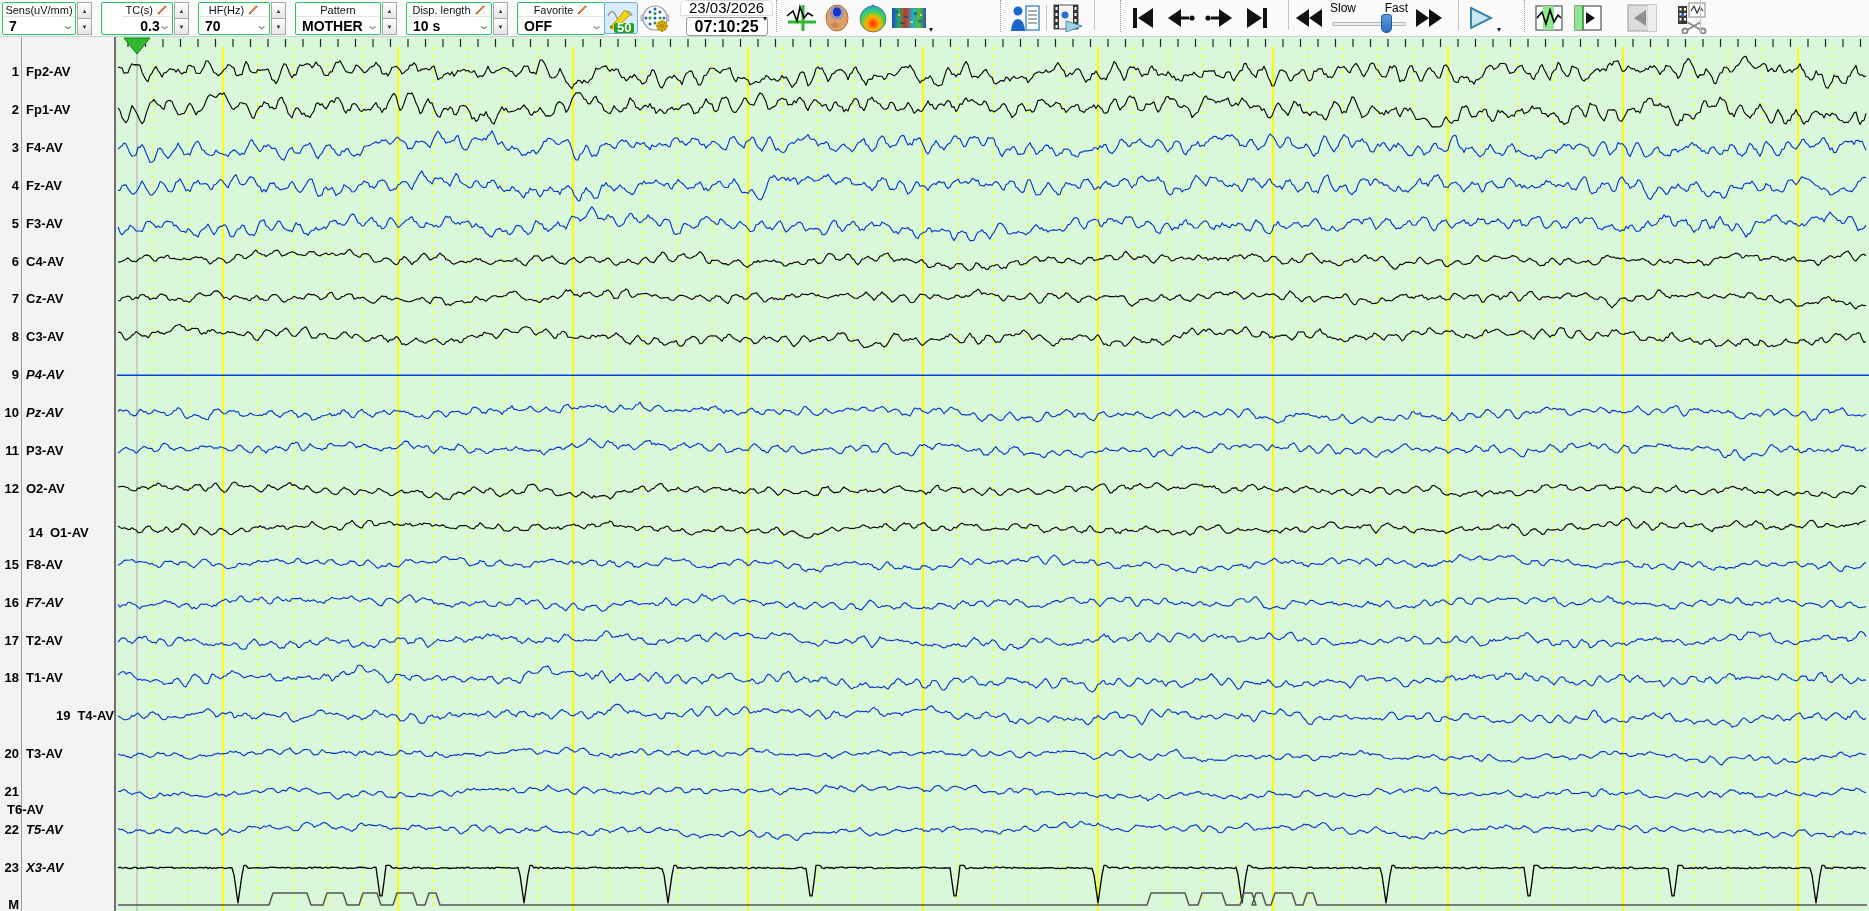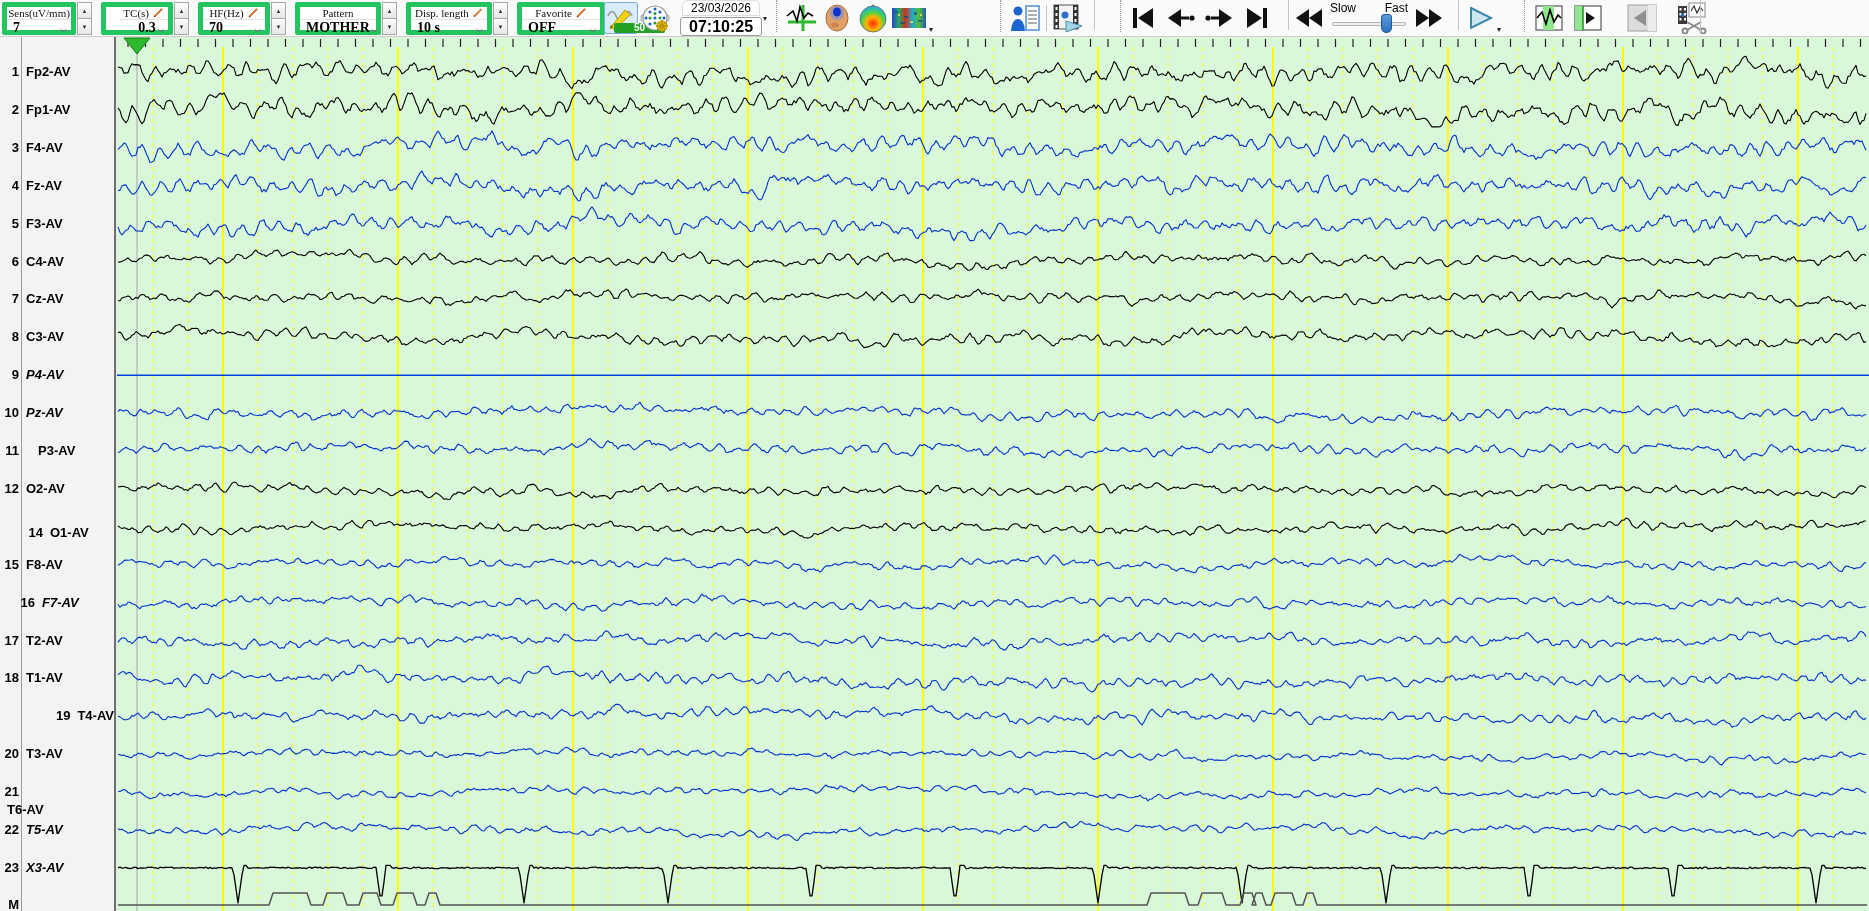--- a/index.html
+++ b/index.html
@@ -4,40 +4,40 @@
 <style>
   * { box-sizing: border-box; margin: 0; padding: 0; }
   html,body { width:1869px; height:911px; background:#fff; font-family:"Liberation Sans", sans-serif; }
   #app { position:relative; width:1869px; height:911px; overflow:hidden; background:#fff; }
 
   
   #toolbar { position:absolute; left:0; top:0; width:1869px; height:37px;
              background:#fafafa; border-bottom:1px solid #cfcfcf; }
   .abs { position:absolute; top:0; height:36px; display:flex; align-items:center; }
 
-  .tgroup { display:flex; flex-direction:column; background:#fff; border:5px solid #22c55e;
-            border-radius:2px; height:33px; margin-top:1px;font-family:Liberation Serif, serif; }
+  .tgroup { display:flex; flex-direction:column; background:#fff; border:1px solid #22c55e;
+            border-radius:2px; height:33px; margin-top:1px; }
   .tg-label { display:flex; align-items:center; justify-content:center; gap:3px;
               font-size:11px; color:#111; height:14px; border-bottom:1px solid #e3e3e3; padding:0 4px; white-space:nowrap; }
   .tg-combo { display:flex; align-items:center; justify-content:space-between; flex:1; padding:0 3px 0 6px; cursor:default; }
   .tg-value { font-size:14px; font-weight:bold; color:#000; white-space:nowrap; }
   .chev { font-size:11px; color:#777; transform:scaleX(1.4); }
   .spinner { display:flex; flex-direction:column; width:15px; height:33px; margin:1px 0 0 1px; }
   .sp-btn { flex:1; background:linear-gradient(#fdfdfd,#e6e6e6); border:1px solid #a8a8a8;
             font-size:6px; color:#333; display:flex; align-items:center; justify-content:center; cursor:default; }
   .sp-btn + .sp-btn { border-top:none; }
 
   .tbtn { width:34px; height:32px; display:flex; align-items:center; justify-content:center;
           border-radius:3px; position:relative; cursor:default; }
   .tbtn.active { background:#d9ecfb; border:1px solid #74aede; }
   .badge50 { position:absolute; left:9px; bottom:0px; background:#23a123; color:#fff;
-             font-size:10px; font-weight:bold; padding:0 20px; border-radius:2px; line-height:10px; }
+             font-size:13px; font-weight:bold; padding:0 3px; border-radius:2px; line-height:10px; }
 
   .dtblock { display:flex; flex-direction:column; align-items:center; justify-content:center; gap:1px; }
-  .dt-date { font-size:12px; color:#000; background:#fff; border:1px solid #dcdcdc; border-radius:6px 6px 0 0; padding:0 8px; line-height:14px; }
+  .dt-date { font-size:15px; color:#000; background:#fff; border:1px solid #dcdcdc; border-radius:6px 6px 0 0; padding:0 8px; line-height:14px; }
   .dt-time { font-size:16px; font-weight:bold; color:#000; background:#fff; border:1px solid #9a9a9a;
              border-radius:3px; padding:0 8px; line-height:17px; }
 
   .vsep { width:0; height:30px; border-left:1px solid #c4c4c4; }
   .vsep-dot { width:0; height:32px; border-left:1px dotted #9a9a9a; }
   .drop-arrow { font-size:8px; color:#222; align-self:flex-end; margin:0 0 2px 1px; }
 
   .navbtn { display:flex; align-items:center; justify-content:center; width:30px; height:30px; cursor:default; }
 
   .sliderbox { position:relative; width:78px; height:34px; }
@@ -471,37 +471,37 @@
           <div class="chname">C3-AV</div>
         </div>
         <div class="chrow" style="top: 329.2px;">
           <div class="chnum">9</div>
           <div class="chname it">P4-AV</div>
         </div>
         <div class="chrow" style="top: 367.1px;">
           <div class="chnum">10</div>
           <div class="chname it">Pz-AV</div>
         </div>
-        <div class="chrow" style="top: 405px; gap: 12px;">
+        <div class="chrow" style="top: 405px;">
           <div class="chnum">11</div>
           <div class="chname">P3-AV</div>
         </div>
         <div class="chrow" style="top: 442.9px;">
           <div class="chnum">12</div>
           <div class="chname">O2-AV</div>
         </div>
         <div class="chrow" style="top: 487px; padding-left: 24px;">
           <div class="chnum">14</div>
           <div class="chname">O1-AV</div>
         </div>
         <div class="chrow" style="top: 518.7px;">
           <div class="chnum">15</div>
           <div class="chname">F8-AV</div>
         </div>
-        <div class="chrow" style="top: 556.6px; margin-left: 16px;">
+        <div class="chrow" style="top: 556.6px;">
           <div class="chnum">16</div>
           <div class="chname it">F7-AV</div>
         </div>
         <div class="chrow" style="top: 594.5px;">
           <div class="chnum">17</div>
           <div class="chname">T2-AV</div>
         </div>
         <div class="chrow" style="top: 632.4px;">
           <div class="chnum">18</div>
           <div class="chname">T1-AV</div>

